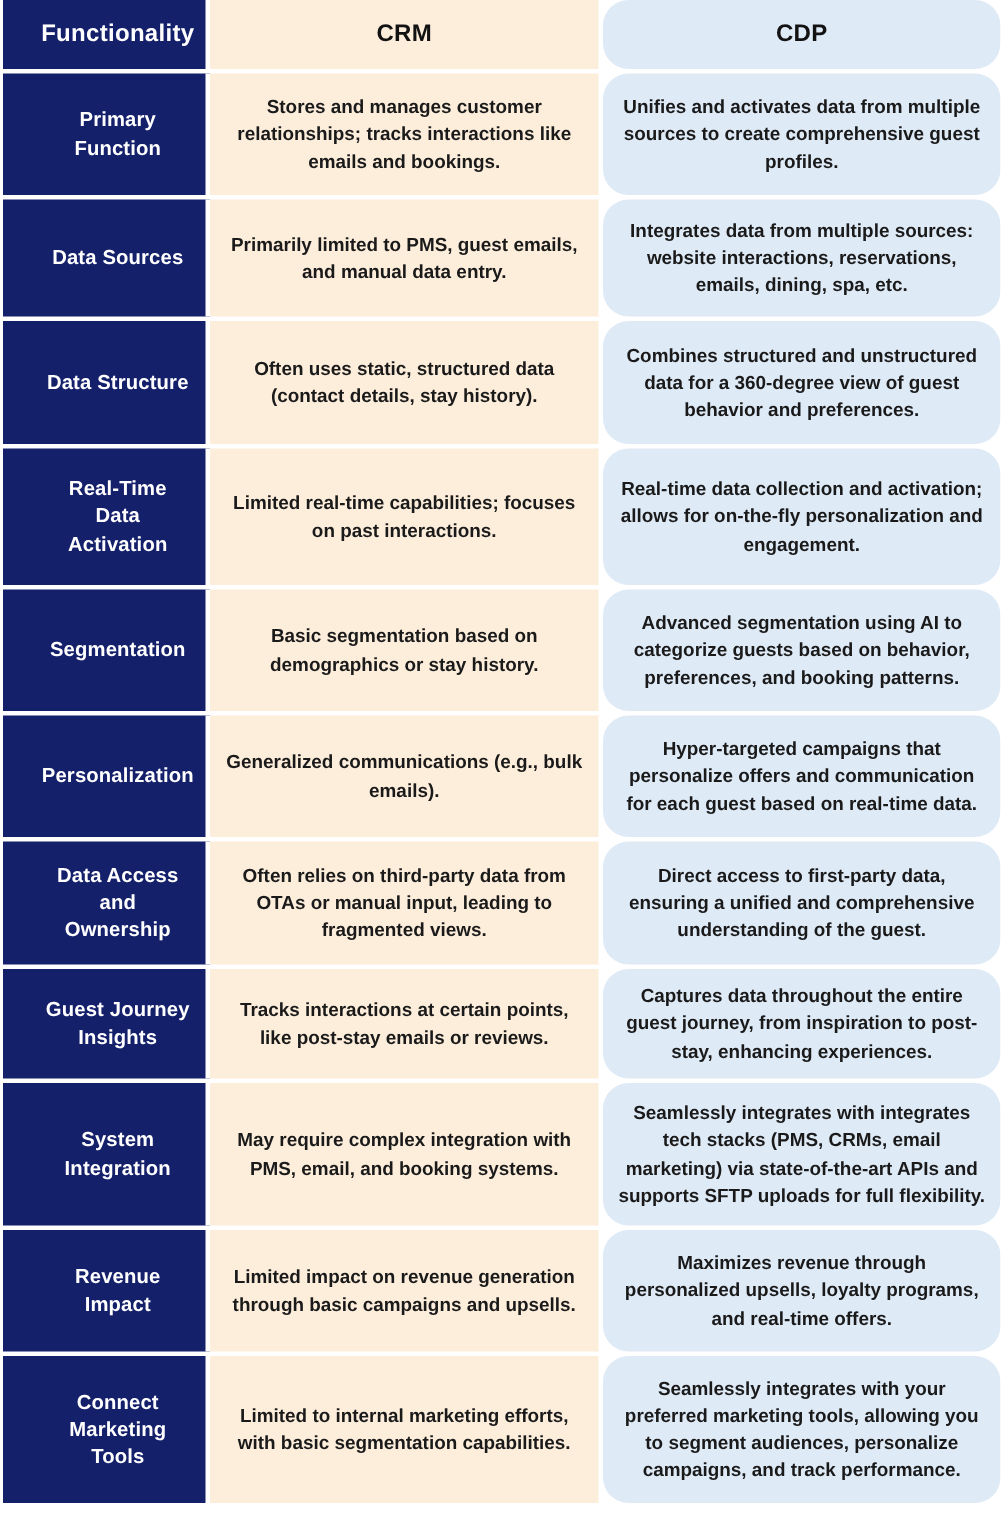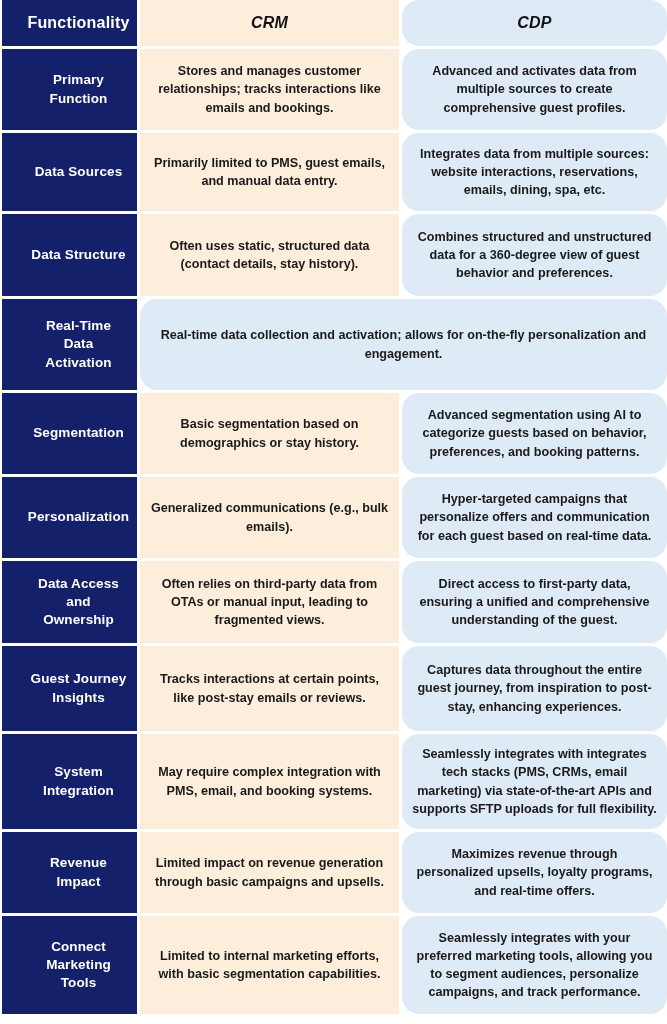--- a/index.html
+++ b/index.html
@@ -74,66 +74,67 @@
 
   
   .header-row .cell-feature,
   .header-row .cell-crm,
   .header-row .cell-cdp {
     font-size: 16px;
     font-weight: bold;
     letter-spacing: 0.2px;
   }
   .header-row .cell-crm,
-  .header-row .cell-cdp { color: #121212; font-style: italic; }
+  .header-row .cell-cdp { color: #121212; }
 
   .row-h-header { height: 49px; }
   .row-h-1 { height: 84px; }
   .row-h-2 { height: 81px; }
   .row-h-3 { height: 85px; }
   .row-h-4 { height: 94px; }
   .row-h-5 { height: 84px; }
   .row-h-6 { height: 84px; }
   .row-h-7 { height: 85px; }
-  .row-h-8 { height: 88px; }
+  .row-h-8 { height: 76px; }
   .row-h-9 { height: 98px; }
   .row-h-10 { height: 84px; }
   .row-h-11 { height: 98px; }
 </style>
 </head>
 <body>
 
 <div id="comparison-table">
 
   <div class="trow header-row row-h-header">
     <div class="cell cell-feature">Functionality</div>
     <div class="cell cell-crm">CRM</div>
     <div class="cell cell-cdp">CDP</div>
   </div>
 
   <div class="trow row-h-1">
     <div class="cell cell-feature">Primary Function</div>
     <div class="cell cell-crm">Stores and manages customer relationships; tracks interactions like emails and bookings.</div>
-    <div class="cell cell-cdp">Advanced and activates data from multiple sources to create comprehensive guest profiles.</div>
+    <div class="cell cell-cdp">Unifies and activates data from multiple sources to create comprehensive guest profiles.</div>
   </div>
 
   <div class="trow row-h-2">
     <div class="cell cell-feature">Data Sources</div>
     <div class="cell cell-crm">Primarily limited to PMS, guest emails, and manual data entry.</div>
     <div class="cell cell-cdp">Integrates data from multiple sources: website interactions, reservations, emails, dining, spa, etc.</div>
   </div>
 
   <div class="trow row-h-3">
     <div class="cell cell-feature">Data Structure</div>
     <div class="cell cell-crm">Often uses static, structured data (contact details, stay history).</div>
     <div class="cell cell-cdp">Combines structured and unstructured data for a 360-degree view of guest behavior and preferences.</div>
   </div>
 
   <div class="trow row-h-4">
     <div class="cell cell-feature">Real-Time Data Activation</div>
+    <div class="cell cell-crm">Limited real-time capabilities; focuses on past interactions.</div>
     <div class="cell cell-cdp">Real-time data collection and activation; allows for on-the-fly personalization and engagement.</div>
   </div>
 
   <div class="trow row-h-5">
     <div class="cell cell-feature">Segmentation</div>
     <div class="cell cell-crm">Basic segmentation based on demographics or stay history.</div>
     <div class="cell cell-cdp">Advanced segmentation using AI to categorize guests based on behavior, preferences, and booking patterns.</div>
   </div>
 
   <div class="trow row-h-6">

